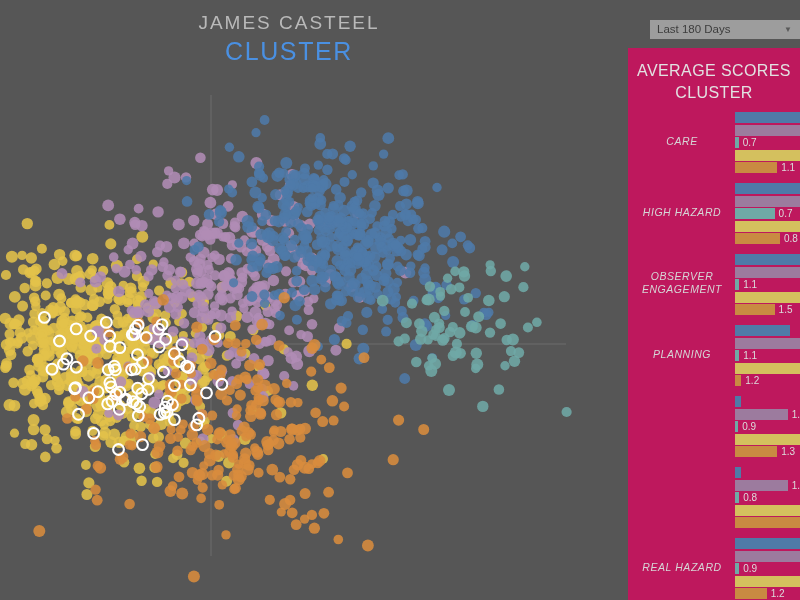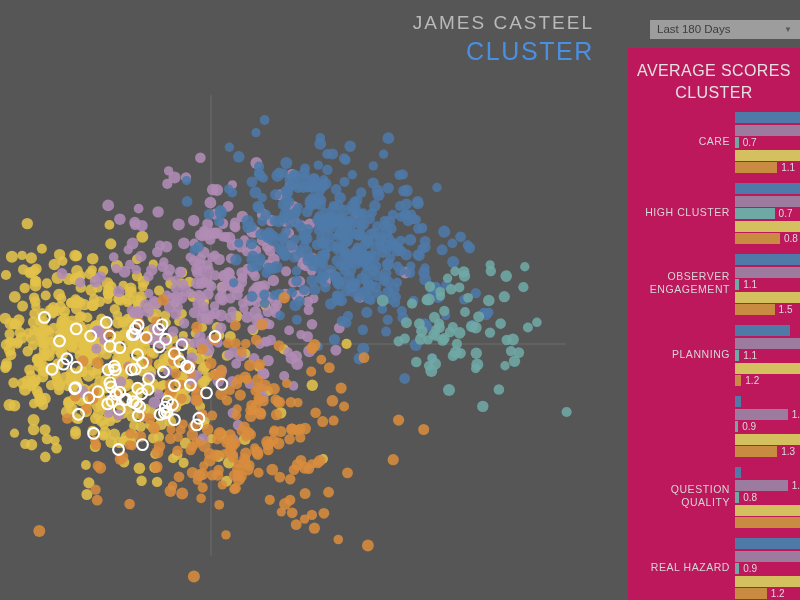--- a/index.html
+++ b/index.html
@@ -7,21 +7,21 @@
     width:800px; height:600px;
     background:#565656;
     font-family:"Liberation Sans", sans-serif;
     overflow:hidden;
   }
   #root { position:relative; width:800px; height:600px; background:#565656; }
 
   
   #scatter-panel { position:absolute; left:0; top:0; width:628px; height:600px; }
 
-  #scatter-title-block { position:absolute; left:16px; top:10px; width:628px; text-align:right; }
+  #scatter-title-block { position:absolute; left:0; top:10px; width:628px; text-align:center; }
   #scatter-title-block .person {
     font-size:19px; letter-spacing:2.0px; color:#b9b9b9; font-weight:400;
     display:block; line-height:26px; padding-right:50px;
   }
   #scatter-title-block .cluster {
     font-size:25px; letter-spacing:1.6px; color:#4a90e2; font-weight:400;
     display:block; line-height:30px; padding-right:50px;
   }
 
   #plot-area { position:absolute; left:0; top:0; width:628px; height:600px; }
@@ -54,21 +54,21 @@
     font-size:16px; letter-spacing:0.4px; color:#e2e2e2; line-height:22px;
     white-space:nowrap;
   }
   #bar-panel-title .l2 { display:block; }
 
   #bar-groups { position:absolute; left:0; top:62px; width:172px; }
   .bar-group { position:relative; height:62px; margin-bottom:9px; }
   .bar-group-label {
     position:absolute; left:6px; top:50%; transform:translateY(-50%);
     width:96px; font-size:10.5px; letter-spacing:0.55px; color:#d6d6d6;
-    line-height:13px; text-align:right;
+    line-height:13px; text-align:center;font-style:italic;
   }
   .bar-rows { position:absolute; left:107px; top:2px; width:95px; }
   .bar-row { position:relative; height:11px; margin-bottom:1.5px; }
   .bar-rect { position:absolute; left:0; top:0; height:11px; }
   .bar-value {
     position:absolute; top:-1px; font-size:10px; color:#dcdcdc;
     white-space:nowrap; line-height:13px;
   }
 </style>
 </head>
@@ -1769,21 +1769,21 @@
             <div class="bar-row">
               <div class="bar-rect" style="width: 95px; background: rgb(212, 192, 94);"></div>
             </div>
             <div class="bar-row">
               <div class="bar-rect" style="width: 42.2px; background: rgb(201, 138, 66);"></div>
               <span class="bar-value" style="left: 46.2px;">1.1</span>
             </div>
           </div>
         </div>
         <div class="bar-group">
-          <div class="bar-group-label">HIGH CLUSTER</div>
+          <div class="bar-group-label">HIGH HAZARD</div>
           <div class="bar-rows">
             <div class="bar-row">
               <div class="bar-rect" style="width: 73.9px; background: rgb(79, 122, 168);"></div>
             </div>
             <div class="bar-row">
               <div class="bar-rect" style="width: 92.4px; background: rgb(156, 123, 158);"></div>
             </div>
             <div class="bar-row">
               <div class="bar-rect" style="width: 39.6px; background: rgb(111, 169, 166);"></div>
               <span class="bar-value" style="left: 43.6px;">0.7</span>
@@ -1857,21 +1857,20 @@
             <div class="bar-row">
               <div class="bar-rect" style="width: 95px; background: rgb(212, 192, 94);"></div>
             </div>
             <div class="bar-row">
               <div class="bar-rect" style="width: 42.2px; background: rgb(201, 138, 66);"></div>
               <span class="bar-value" style="left: 46.2px;">1.3</span>
             </div>
           </div>
         </div>
         <div class="bar-group">
-          <div class="bar-group-label">QUESTION QUALITY</div>
           <div class="bar-rows">
             <div class="bar-row">
               <div class="bar-rect" style="width: 6.3px; background: rgb(79, 122, 168);"></div>
             </div>
             <div class="bar-row">
               <div class="bar-rect" style="width: 52.8px; background: rgb(156, 123, 158);"></div>
               <span class="bar-value" style="left: 56.8px;">1.0</span>
             </div>
             <div class="bar-row">
               <div class="bar-rect" style="width: 4.2px; background: rgb(111, 169, 166);"></div>

